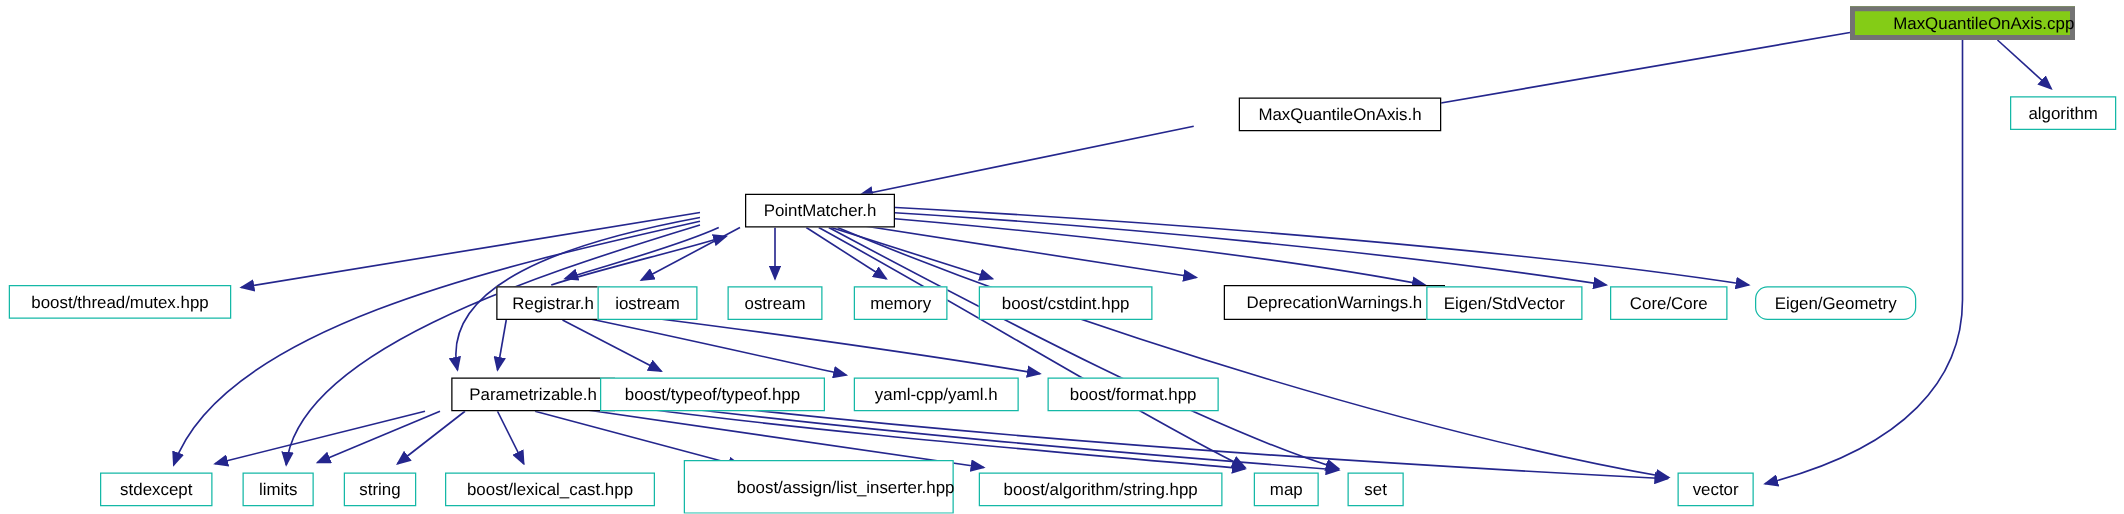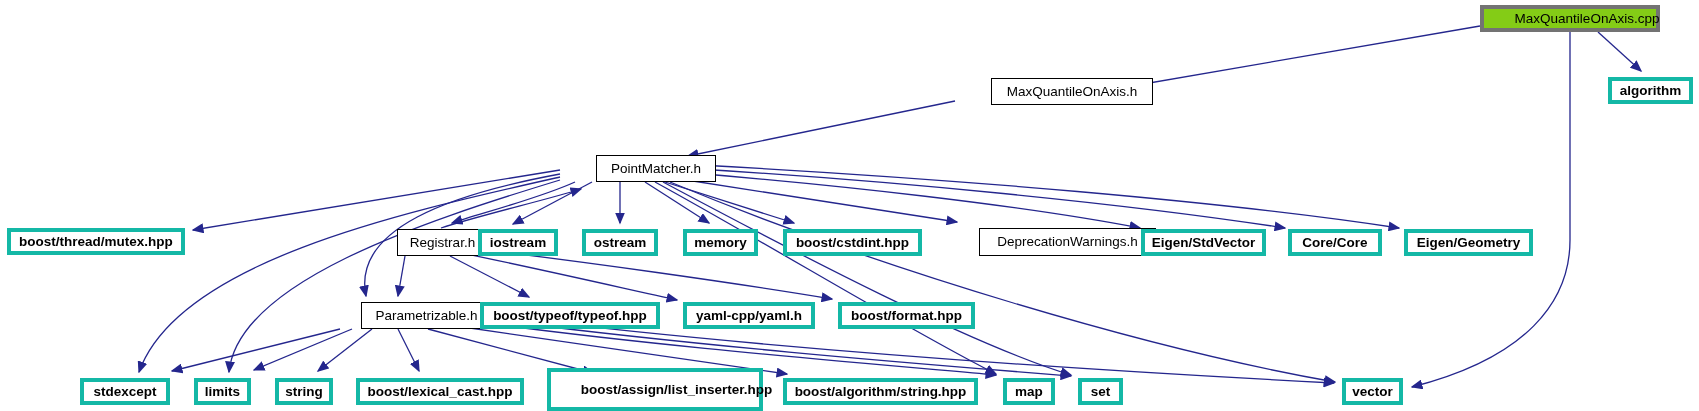--- a/index.html
+++ b/index.html
@@ -14,21 +14,21 @@
   .node {
     position:absolute;
     box-sizing:border-box;
     background:#ffffff;
     display:flex; align-items:center; justify-content:center;
     font-size:13.5px; color:#000000;
     white-space:nowrap;
     line-height:1;
   }
   .node.internal { border:1px solid #000000;margin-left:36px; }
-  .node.external { border:4px solid #14b8a6;font-weight:bold; }
+  .node.external { border:1px solid #14b8a6; }
   .node.root     { border:4px solid #737373; background:#84cc16;padding-left:34px; }
   .node.internal { cursor:pointer; }
 </style>
 </head>
 <body>
 
 <div id="stage">
   <svg id="edge-layer" viewBox="0 0 1699 411" xmlns="http://www.w3.org/2000/svg">
     <defs>
       <marker id="arrow" markerUnits="userSpaceOnUse" markerWidth="12" markerHeight="10" refX="10.5" refY="5" orient="auto">
@@ -105,21 +105,21 @@
       </div>
       <div class="node internal" style="left: 943px; top: 228px; width: 177px; height: 28px;">
         <span>DeprecationWarnings.h</span>
       </div>
       <div class="node external" style="left: 1141px; top: 229px; width: 125px; height: 27px;">
         <span>Eigen/StdVector</span>
       </div>
       <div class="node external" style="left: 1288px; top: 229px; width: 94px; height: 27px;">
         <span>Core/Core</span>
       </div>
-      <div class="node external" style="left: 1404px; top: 229px; width: 129px; height: 27px;">
+      <div class="node external" style="left: 1404px; top: 229px; width: 129px; height: 27px; border-radius: 10px;">
         <span>Eigen/Geometry</span>
       </div>
       <div class="node internal" style="left: 325px; top: 302px; width: 131px; height: 27px;">
         <span>Parametrizable.h</span>
       </div>
       <div class="node external" style="left: 480px; top: 302px; width: 180px; height: 27px;">
         <span>boost/typeof/typeof.hpp</span>
       </div>
       <div class="node external" style="left: 683px; top: 302px; width: 132px; height: 27px;">
         <span>yaml-cpp/yaml.h</span>

